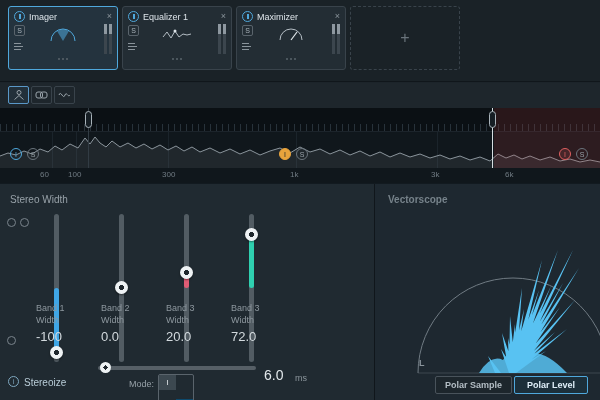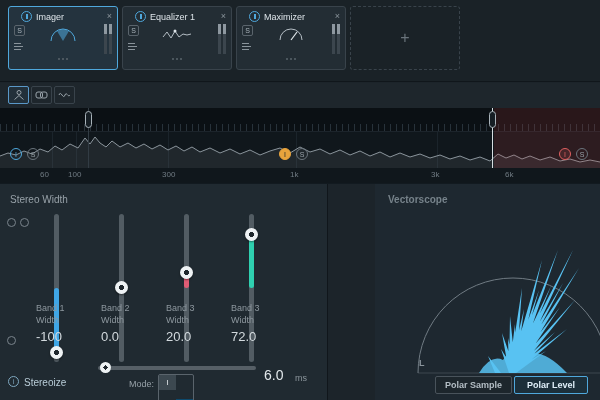--- a/index.html
+++ b/index.html
@@ -4,21 +4,21 @@
 <style>
   * { box-sizing: border-box; margin: 0; padding: 0; }
   html, body { background: #0d1216; }
   body { font-family: "Liberation Sans", sans-serif; }
   .app { position: relative; width: 600px; height: 400px; background: #1c242a; overflow: hidden; }
 
   
   .topbar { position: absolute; left: 0; top: 0; width: 600px; height: 82px; background: #19212.6; background: #1a2227; border-bottom: 1px solid #10161b; }
   .card { position: absolute; top: 6px; width: 110px; height: 64px; background: #232d34; border: 1px solid #39434b; border-radius: 3px; }
   .card.sel { background: #24333e; border-color: #4fa8dc; }
-  .card-head { display: flex; align-items: center; gap: 4px; padding: 4px 5px 0 12px; }
+  .card-head { display: flex; align-items: center; gap: 4px; padding: 4px 5px 0 5px; }
   .pwr { position: relative; width: 11px; height: 11px; border: 1px solid #4fa8dc; border-radius: 50%; flex: 0 0 auto; }
   .pwr i { position: absolute; left: 4px; top: 2px; width: 1.5px; height: 5px; background: #4fa8dc; }
   .card-title { flex: 1; font-size: 9px; color: #dde4e9; white-space: nowrap; overflow: hidden; }
   .close { color: #8a949b; font-size: 9px; line-height: 9px; }
   .card-body { position: relative; height: 40px; }
   .solo { position: absolute; left: 5px; top: 3px; width: 11px; height: 11px; border: 1px solid #5a646c; border-radius: 2px; font-size: 7px; color: #aab4bb; text-align: center; line-height: 10px; }
   .menu-ic { position: absolute; left: 5px; top: 20px; }
   .card-icon { position: absolute; left: 50%; top: 5px; transform: translateX(-50%); }
   .meters { position: absolute; right: 5px; top: 2px; display: flex; gap: 2px; }
   .meters i { display: block; width: 3px; height: 30px; background: linear-gradient(#8e98a0 0 32%, #3c464e 32% 100%); }
@@ -40,21 +40,21 @@
   .wave { position: absolute; left: 0; top: 24px; }
   .bandhandle { position: absolute; top: 3px; width: 7px; height: 17px; border: 1px solid #a8b2b9; border-radius: 4px; background: #161e24; }
   .cbtn { position: absolute; top: 40px; width: 12px; height: 12px; border-radius: 50%; font-size: 7px; line-height: 11px; text-align: center; }
   .i-blue { border: 1px solid #4fa8dc; color: #4fa8dc; }
   .s-gray { border: 1px solid #6a747c; color: #9aa4ab; }
   .i-orange { background: #e8a33c; border: 1px solid #e8a33c; color: #1a2227; }
   .i-red { border: 1px solid #e06060; color: #e06060; background: rgba(224,96,96,0.15); }
   .freq { position: absolute; top: 62px; font-size: 8px; color: #707b83; }
 
   
-  .controls { position: absolute; left: 0; top: 184px; width: 328px; height: 216px; background: #202a31; border-right: 1px solid #10161b; }
+  .controls { position: absolute; left: 0; top: 184px; width: 375px; height: 216px; background: #202a31; border-right: 1px solid #10161b; }
   .panel-title { position: absolute; left: 10px; top: 10px; font-size: 10px; color: #97a1a8; }
   .bands-btn { position: absolute; left: 250px; top: 5px; width: 64px; height: 17px; border: 1px solid #5f6971; border-radius: 9px; display: flex; align-items: center; justify-content: center; gap: 4px; font-size: 9px; color: #d5dce0; background: #242e35; }
   .circ { position: absolute; width: 9px; height: 9px; border: 1px solid #7a848c; border-radius: 50%; }
   .vtrack { position: absolute; top: 30px; width: 5px; height: 148px; background: #525c63; border-radius: 3px; }
   .vfill { position: absolute; width: 5px; border-radius: 3px; }
   .vhandle { position: absolute; width: 13px; height: 13px; border-radius: 50%; background: radial-gradient(circle, #1f272d 0 2.5px, #eef2f4 2.6px); box-shadow: 0 1px 2px rgba(0,0,0,0.5); }
   .slabel { position: absolute; top: 118px; width: 62px; z-index: 3; }
   .slabel .bn, .slabel .bp { font-size: 9px; color: #8d979e; line-height: 12px; }
   .slabel .bv { font-size: 13px; color: #d3dade; margin-top: 3px; }
   .info-ic { position: absolute; left: 8px; top: 192px; width: 11px; height: 11px; border: 1px solid #7fa8c0; border-radius: 50%; color: #7fa8c0; font-size: 7px; line-height: 10px; text-align: center; font-style: normal; }

